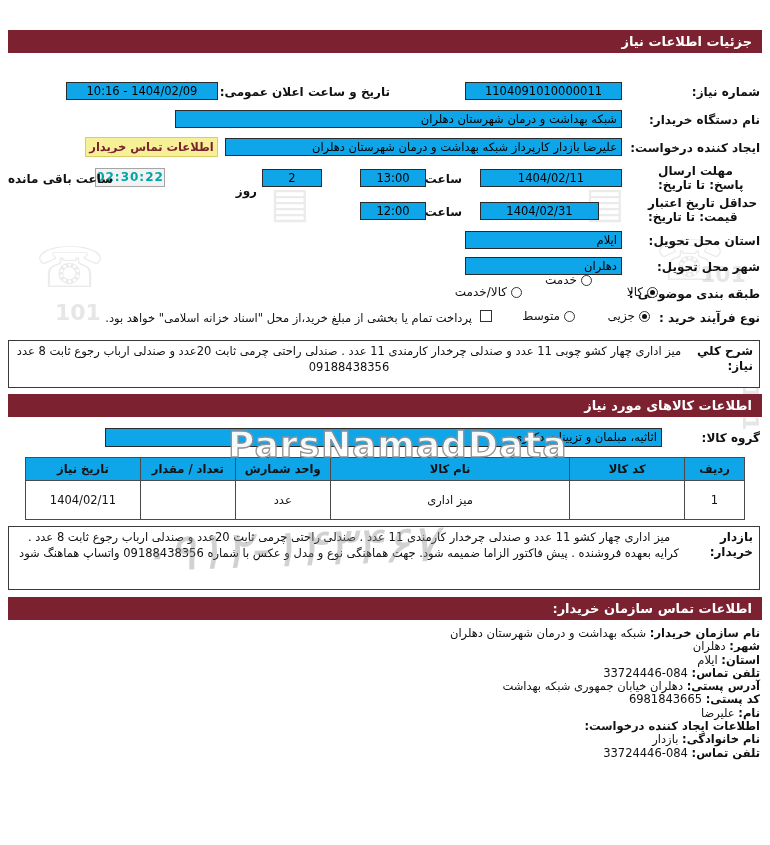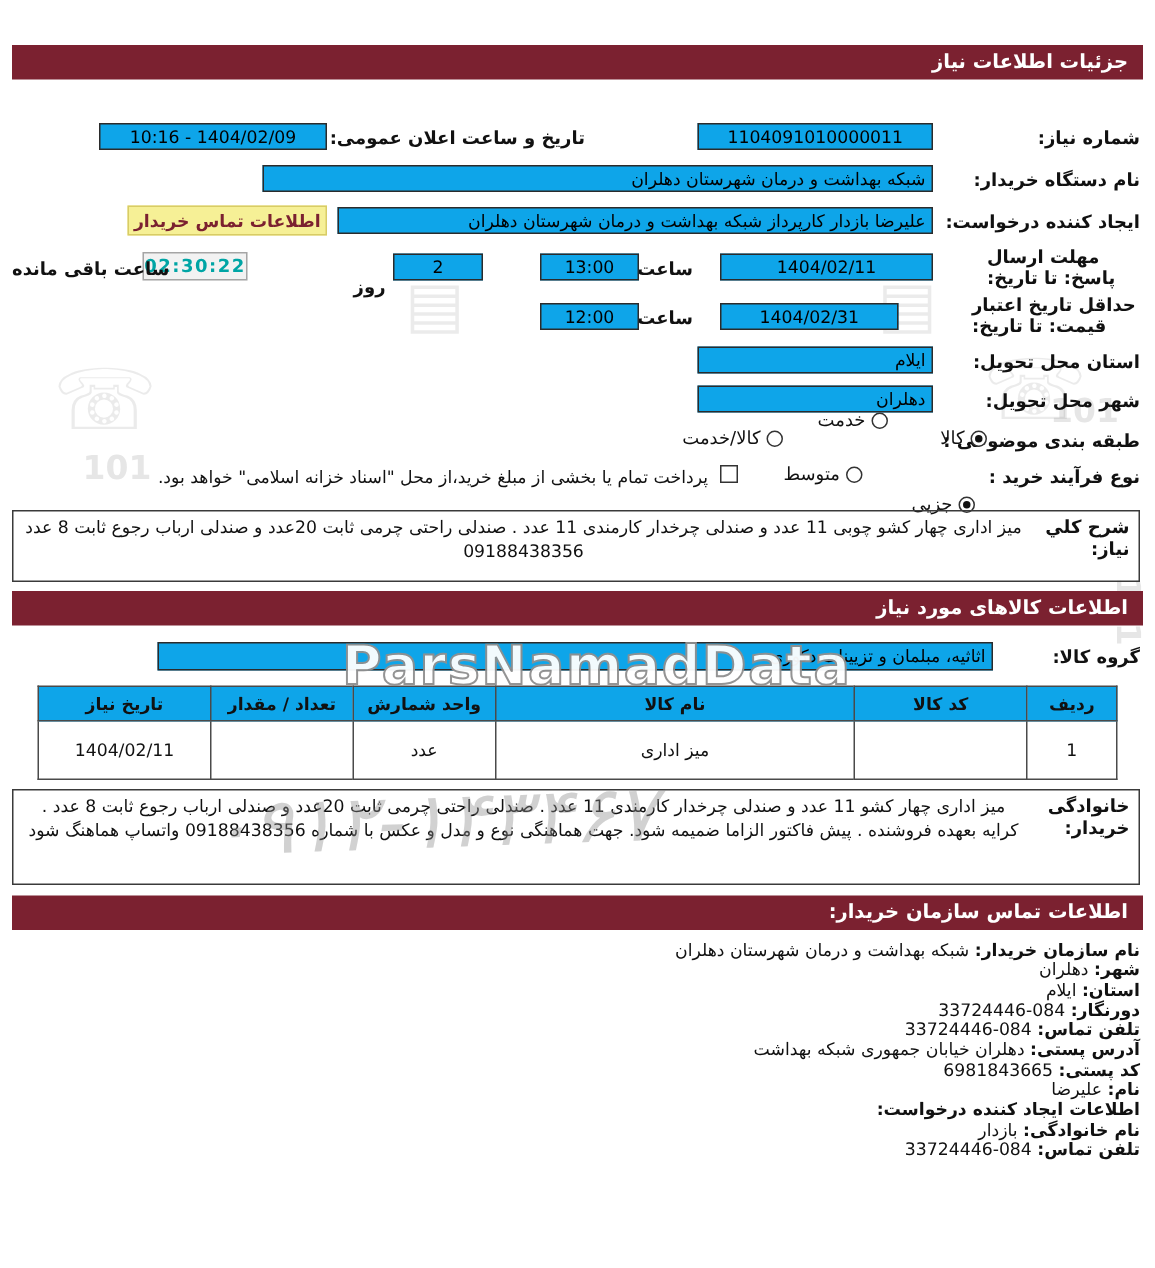--- a/index.html
+++ b/index.html
@@ -160,21 +160,21 @@
   <span class="radio-item" style="right:178px;top:273px;">
     <span class="radio"></span>
     <span>خدمت</span>
   </span>
   <span class="radio-item" style="right:248px;top:285px;">
     <span class="radio"></span>
     <span>کالا/خدمت</span>
   </span>
 
   <div class="lbl" style="right:10px;top:311px;">نوع فرآیند خرید :</div>
-  <span class="radio-item" style="right:120px;top:309px;margin-top:20px;">
+  <span class="radio-item" style="right:120px;top:309px;">
     <span class="radio checked"></span>
     <span>جزیی</span>
   </span>
   <span class="radio-item" style="right:195px;top:309px;">
     <span class="radio"></span>
     <span>متوسط</span>
   </span>
   <span class="checkbox" style="right:278px;top:310px;"></span>
   <div class="chk-text" style="right:298px;top:311px;width:460px;">پرداخت تمام یا بخشی از مبلغ خرید،از محل "اسناد خزانه اسلامی" خواهد بود.</div>
 
@@ -215,33 +215,32 @@
         <td></td>
         <td>میز اداری</td>
         <td>عدد</td>
         <td></td>
         <td>1404/02/11</td>
       </tr>
     </tbody>
   </table>
 
   <div class="txtbox" style="top:526px;min-height:64px;">
-    <div class="box-lbl">خانوادگی خریدار:</div>
+    <div class="box-lbl">بازدار خریدار:</div>
     <div class="box-txt">میز اداری چهار کشو 11 عدد و صندلی چرخدار کارمندی 11 عدد . صندلی راحتی چرمی ثابت 20عدد و صندلی ارباب رجوع ثابت 8 عدد . کرایه بعهده فروشنده . پیش فاکتور الزاما ضمیمه شود. جهت هماهنگی نوع و مدل و عکس با شماره 09188438356 واتساپ هماهنگ شود</div>
   </div>
 
   <div class="bar" style="top:597px;">
     <span>اطلاعات تماس سازمان خریدار:</span>
   </div>
 
   <div class="contact-list">
     <div class="c-line"><span class="c-lab">نام سازمان خریدار:</span> <span class="c-val">شبکه بهداشت و درمان شهرستان دهلران</span></div>
     <div class="c-line"><span class="c-lab">شهر:</span> <span class="c-val">دهلران</span></div>
     <div class="c-line"><span class="c-lab">استان:</span> <span class="c-val">ایلام</span></div>
-    <div class="c-line"><span class="c-lab">دورنگار:</span> <span class="c-val">084-33724446</span></div>
     <div class="c-line"><span class="c-lab">تلفن تماس:</span> <span class="c-val">084-33724446</span></div>
     <div class="c-line"><span class="c-lab">آدرس پستی:</span> <span class="c-val">دهلران خیابان جمهوری شبکه بهداشت</span></div>
     <div class="c-line"><span class="c-lab">کد پستی:</span> <span class="c-val">6981843665</span></div>
     <div class="c-line"><span class="c-lab">نام:</span> <span class="c-val">علیرضا</span></div>
     <div class="c-line"><span class="c-lab">اطلاعات ایجاد کننده درخواست:</span> <span class="c-val"></span></div>
     <div class="c-line"><span class="c-lab">نام خانوادگی:</span> <span class="c-val">بازدار</span></div>
     <div class="c-line"><span class="c-lab">تلفن تماس:</span> <span class="c-val">084-33724446</span></div>
   </div>
 
 </div>

